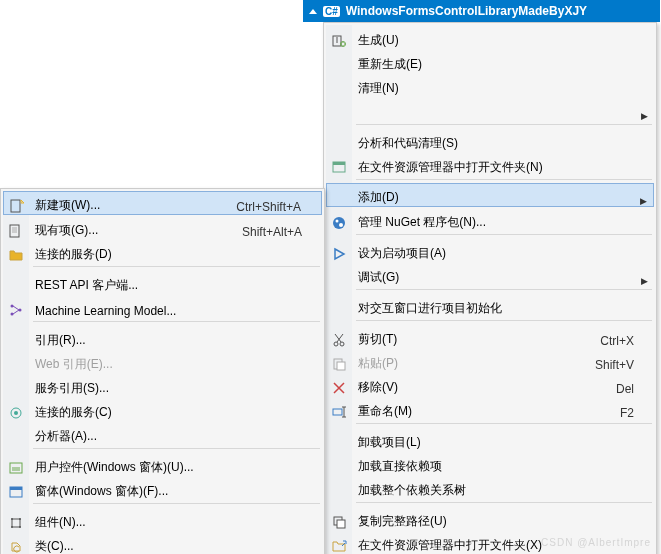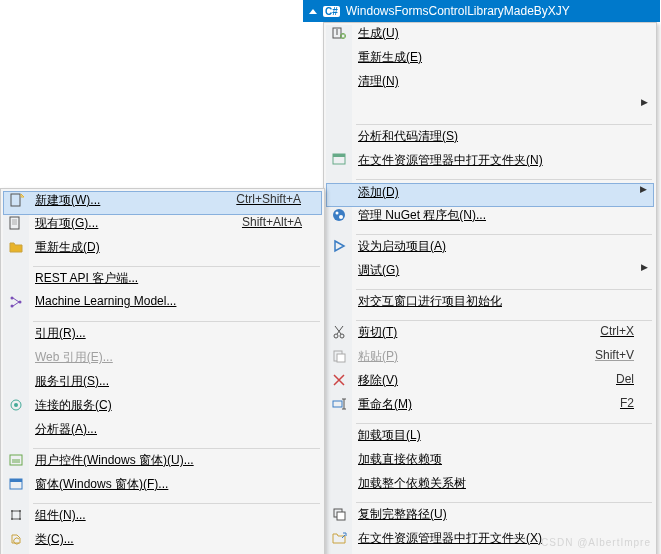--- a/index.html
+++ b/index.html
@@ -1,23 +1,23 @@
 <!DOCTYPE html>
 <html><head>
 <meta charset="utf-8">
 <style>
 * { margin:0; padding:0; box-sizing:border-box; font-family:"Microsoft YaHei","Segoe UI",sans-serif; font-size:12px; }
 body { width:661px; height:554px; background:#fff; position:relative; overflow:hidden; }
 .titlebar { position:absolute; left:303px; top:0; width:357px; height:22px; background:#0079cb; display:flex; align-items:center; padding-left:6px; color:#fff; }
 .titlebar .tri { width:0; height:0; border-left:4px solid transparent; border-right:4px solid transparent; border-bottom:5px solid #fff; margin-right:6px; }
 .titlebar .badge { background:#fff; color:#0079cb; font-size:10px; font-weight:bold; padding:0 2px; margin-right:6px; border-radius:2px; }
-.titlebar .title { font-weight:normal; }
+.titlebar .title { font-weight:bold; }
 .menu { position:absolute; background:#f5f5f5; border:1px solid #ccc; box-shadow:2px 2px 4px rgba(0,0,0,.2); padding:2px; }
 .menu .strip { position:absolute; left:2px; top:2px; bottom:2px; width:26px; background:#eef0f2; }
-.item { position:relative; display:flex; align-items:flex-start; height:24px; padding-left:32px; padding-right:20px; cursor:default;text-decoration:underline; }
+.item { position:relative; display:flex; align-items:flex-end; height:24px; padding-left:32px; padding-right:20px; cursor:default; }
 .item.hl { background:#d1e4f7; border:1px solid #88b0dd; padding-left:31px; height:24px; }
 .item.disabled { color:#a0a0a0; }
 .item .lbl { flex:1; white-space:nowrap; }
 .item .sc { margin-left:28px; color:#333; }
 .item .arrow { position:absolute; right:6px; font-size:9px; color:#333; }
 .sep { height:1px; background:#d7d7d7; margin:3px 2px 3px 30px; }
 .ico { position:absolute; left:5px; width:16px; height:16px; display:flex; align-items:center; justify-content:center; }
 .ico svg { width:16px; height:16px; }
 
 #rmenu { left:323px; top:22px; width:334px; }
@@ -195,21 +195,21 @@
       </span>
       <span class="lbl">现有项(G)...</span>
       <span class="sc">Shift+Alt+A</span>
     </div>
     <div class="item">
       <span class="ico">
         <svg xmlns="http://www.w3.org/2000/svg" viewBox="0 0 16 16">
           <path d="M2 4h4l1 2h7v7H2z" fill="#e8b32a" stroke="#c9a23f"></path>
         </svg>
       </span>
-      <span class="lbl">重新生成(D)</span>
+      <span class="lbl">连接的服务(D)</span>
     </div>
     <div class="sep"></div>
     <div class="item">
       <span class="lbl">REST API 客户端...</span>
     </div>
     <div class="item">
       <span class="ico">
         <svg xmlns="http://www.w3.org/2000/svg" viewBox="0 0 16 16">
           <circle cx="4" cy="4" r="1.5" fill="#7a4fb8"></circle>
           <circle cx="4" cy="12" r="1.5" fill="#7a4fb8"></circle>

